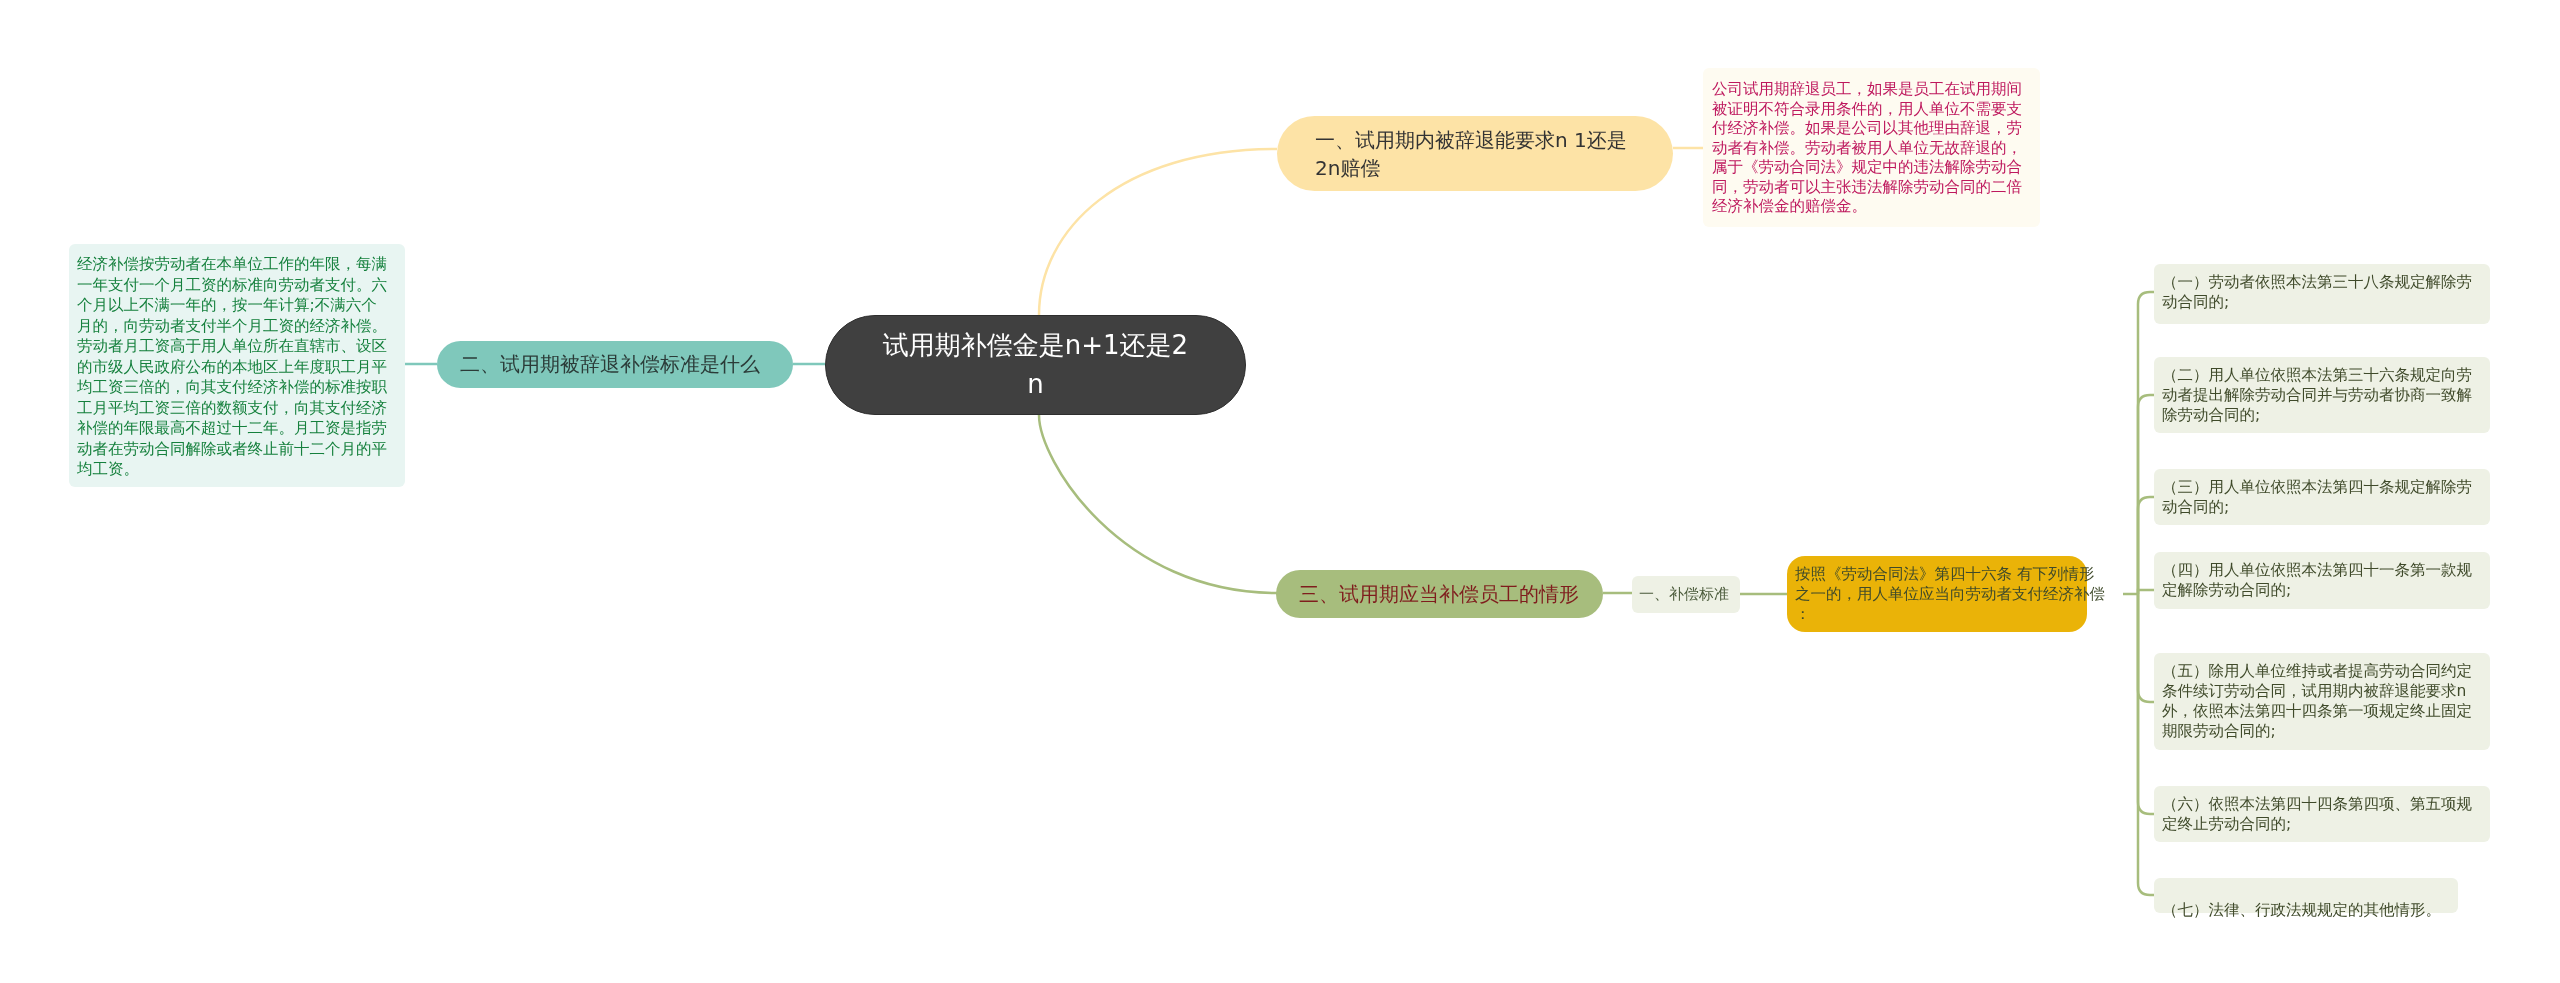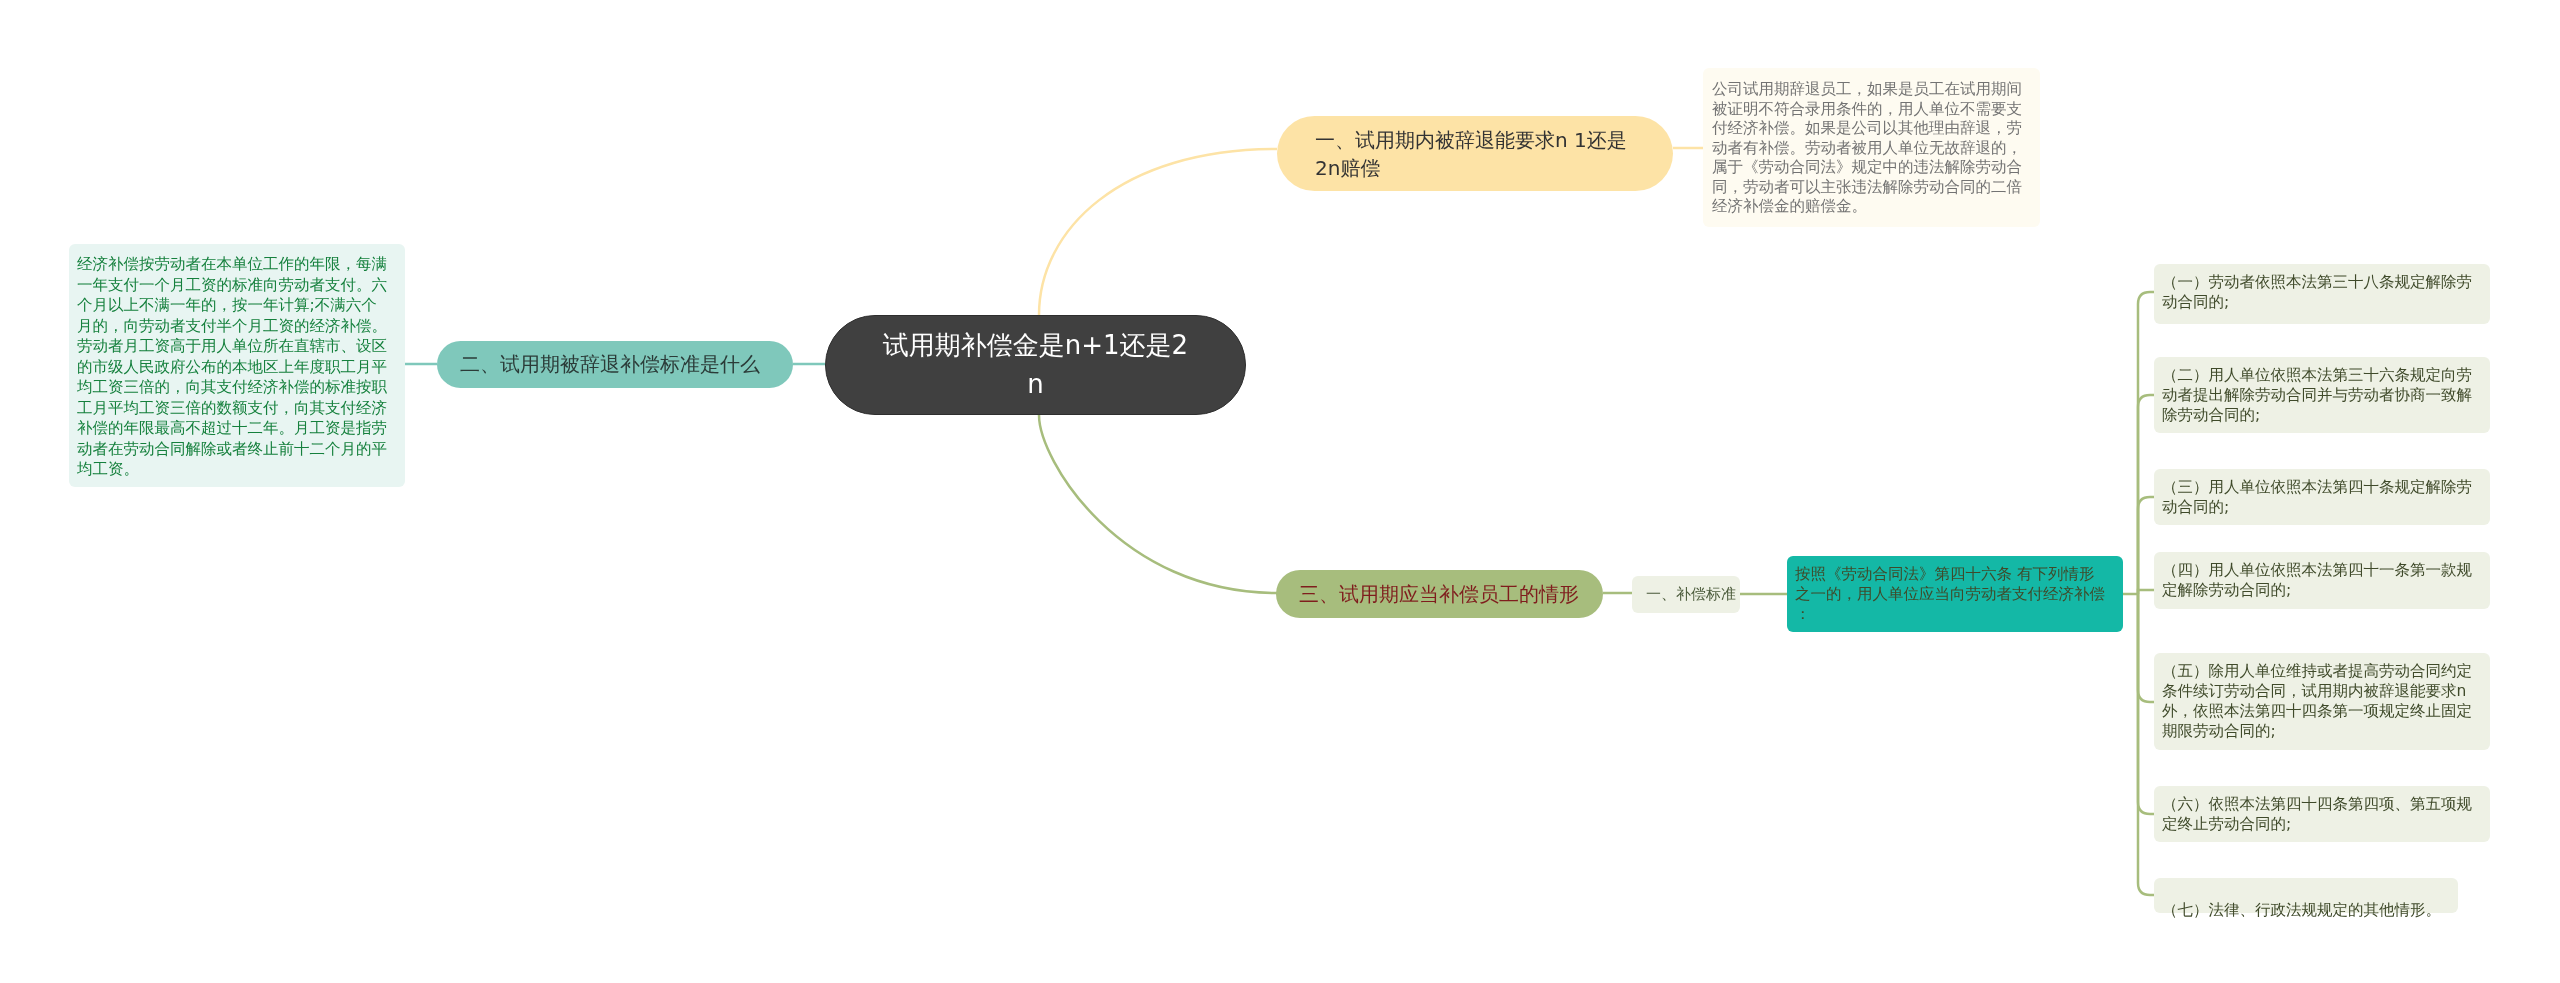--- a/index.html
+++ b/index.html
@@ -17,46 +17,46 @@
       background: #404040; border: 1px solid #2e2e2e; color: #ffffff;
       font-size: 26px; line-height: 39px; text-align: center; padding-top: 10px;
     }
     .b1 {
       left: 1277px; top: 116px; width: 396px; height: 75px; border-radius: 38px;
       background: #fde3a6; color: #333333; font-size: 20px; line-height: 28px;
       padding: 10px 0 0 38px;
     }
     .b1-note {
       left: 1703px; top: 68px; width: 337px; height: 159px; border-radius: 6px;
-      background: #fefbf1; color: #737373; font-size: 15.5px; line-height: 19.5px;
+      background: #fefbf1; color: #be185d; font-size: 15.5px; line-height: 19.5px;
       padding: 12px 0 0 9px;
     }
     .b2 {
       left: 437px; top: 341px; width: 356px; height: 47px; border-radius: 24px;
       background: #7fc8bb; color: #2b3b38; font-size: 20px; line-height: 47px;
       padding-left: 23px;
     }
     .b2-note {
       left: 69px; top: 244px; width: 336px; height: 243px; border-radius: 6px;
       background: #e8f5f2; color: #15803d; font-size: 15.5px; line-height: 20.5px;
       padding: 10px 0 0 8px;
     }
     .b3 {
       left: 1276px; top: 570px; width: 327px; height: 48px; border-radius: 24px;
       background: #a7bd7d; color: #7f1d1d; font-size: 20px; line-height: 48px;
       padding-left: 23px;
     }
     .b3-sub {
       left: 1632px; top: 576px; width: 108px; height: 37px; border-radius: 6px;
       background: #eef1e5; color: #4a5a3a; font-size: 15px; line-height: 37px;
-      padding-left: 14px;
+      padding-left: 7px;
     }
     .b3-detail {
-      left: 1787px; top: 556px; width: 336px; height: 76px; border-radius: 6px;
-      background: #14b8a6; color: #3f4a2a; font-size: 15.5px; line-height: 20px;
+      left: 1787px; top: 556px; width: 300px; height: 76px; border-radius: 18px;
+      background: #eab308; color: #3f4a2a; font-size: 15.5px; line-height: 20px;
       padding: 8px 0 0 8px;
     }
     .item {
       left: 2154px; width: 336px; border-radius: 6px; background: #eef1e5;
       color: #3f4a2a; font-size: 15.5px; line-height: 20px; padding: 8px 0 0 8px;
     }
   </style>
 </head>
 <body>
 

